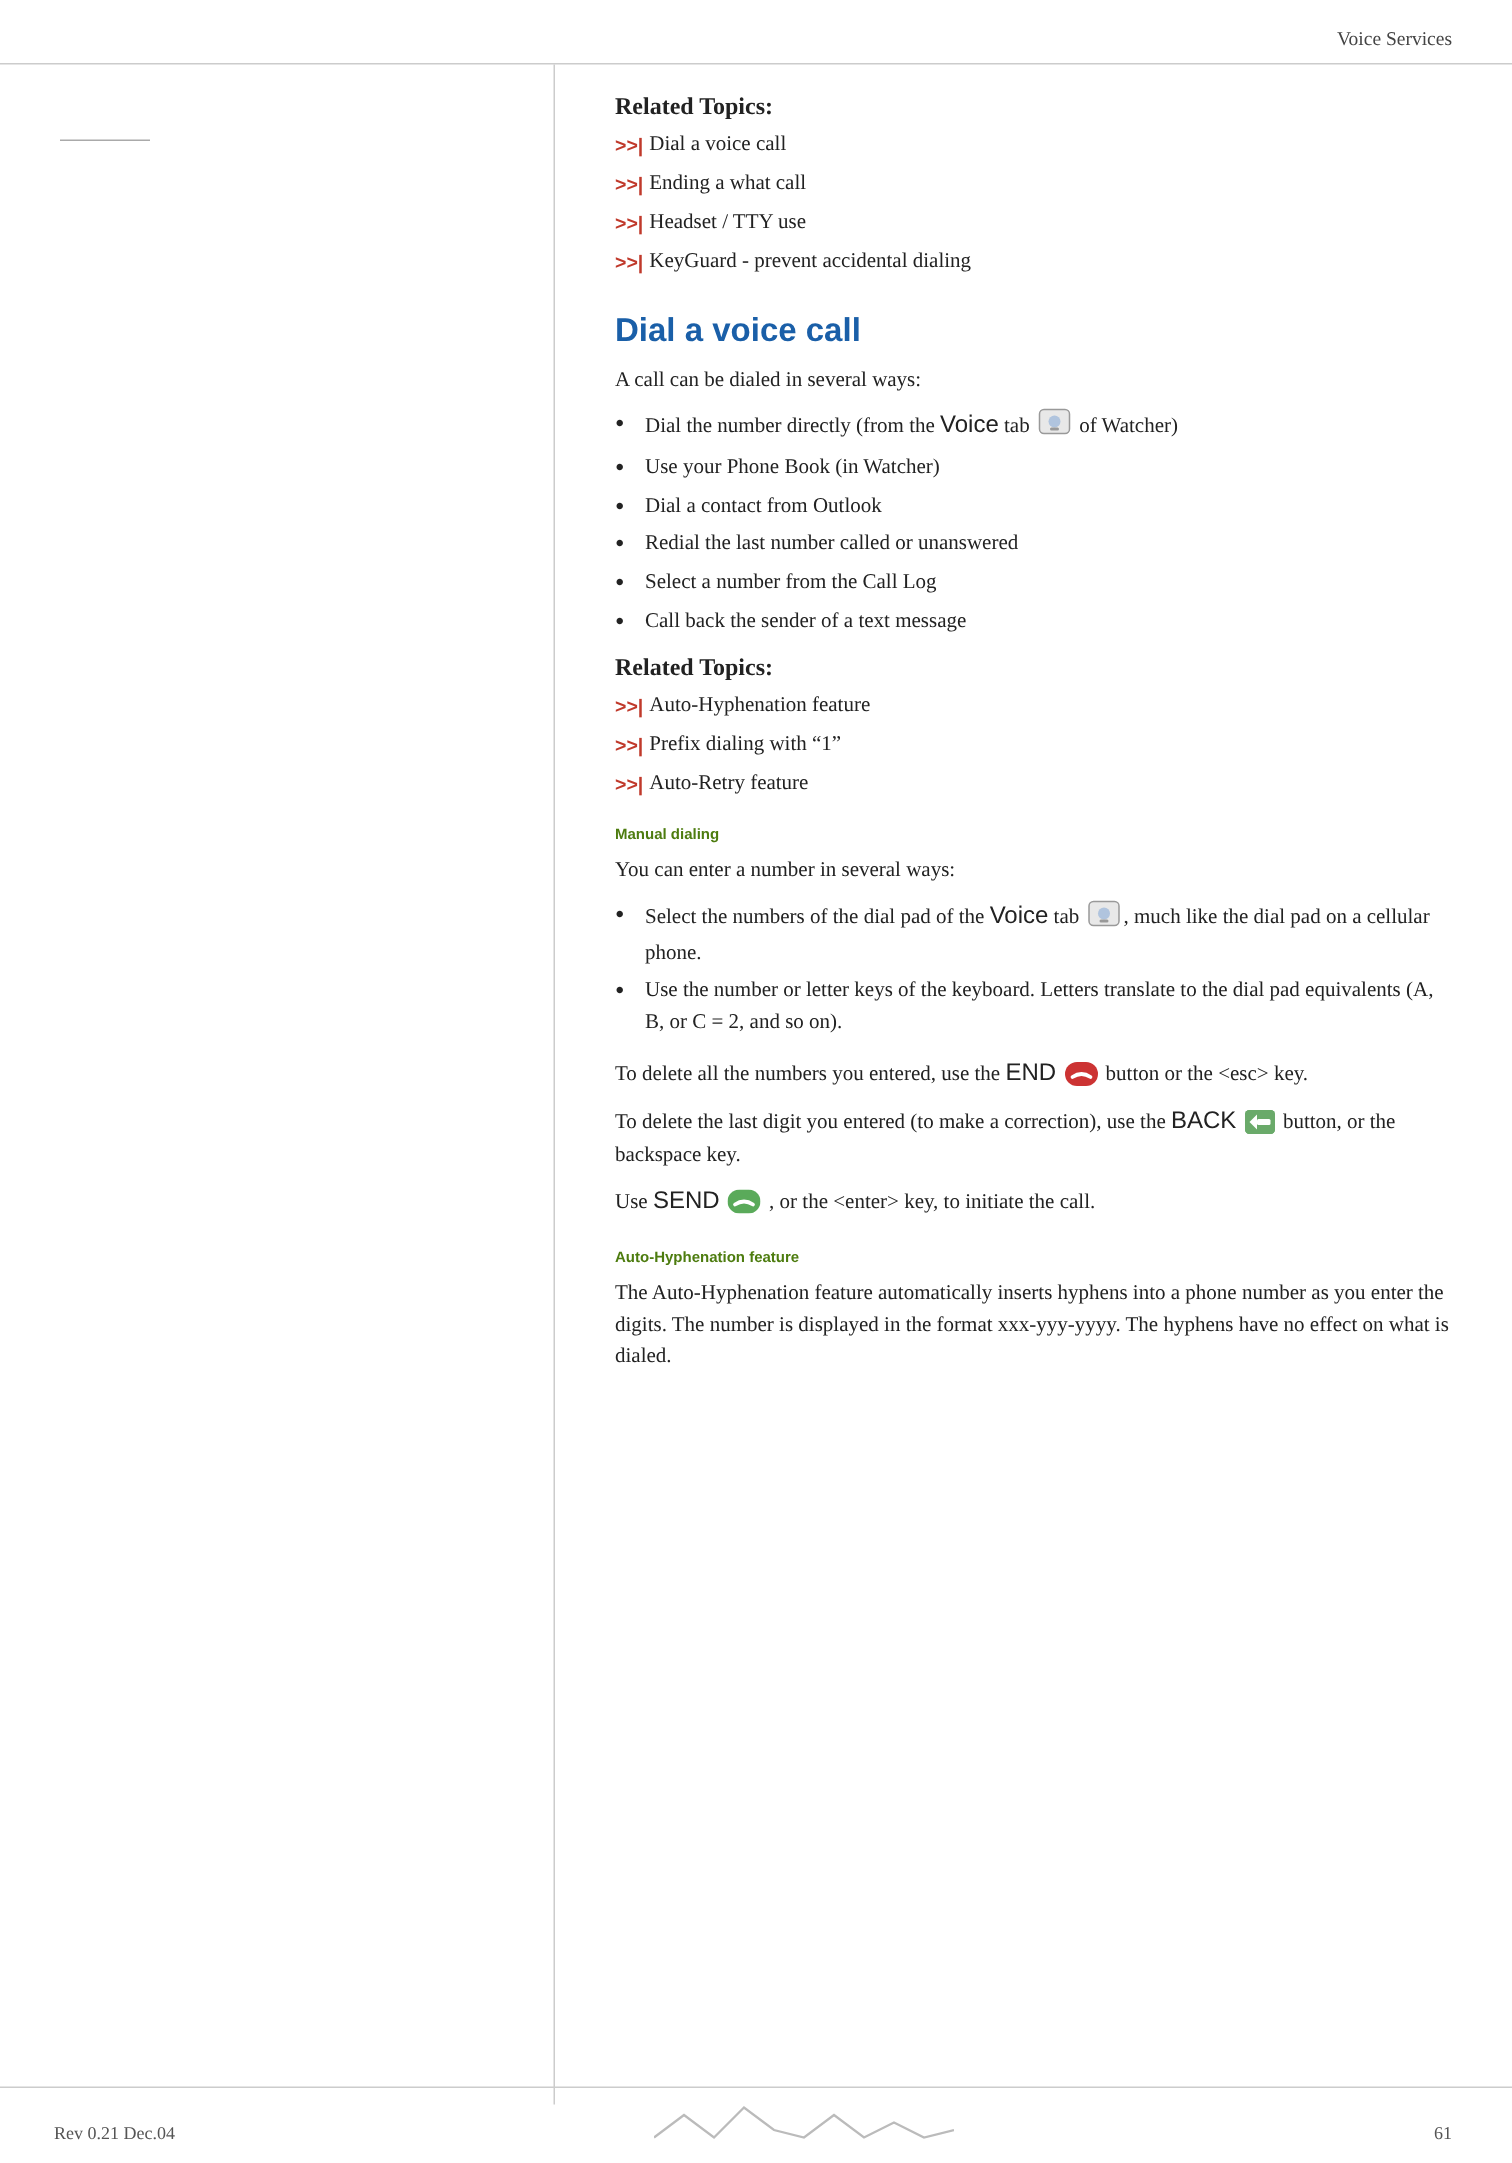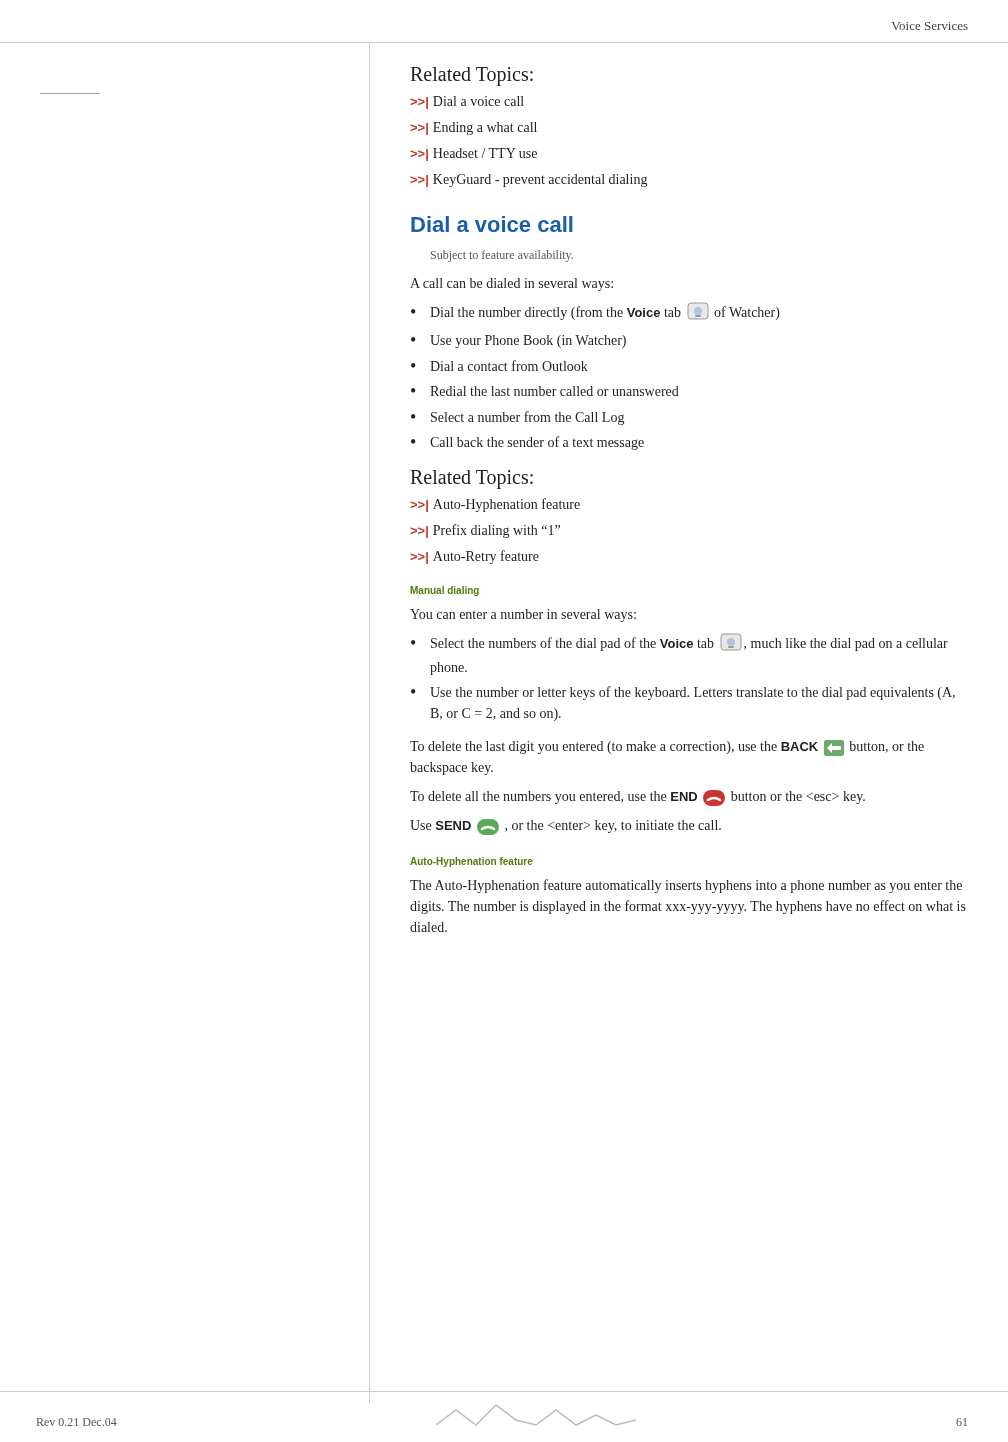--- a/index.html
+++ b/index.html
@@ -35,22 +35,22 @@
       height: 1px;
       background: #aaa;
       margin: 30px 40px 10px 40px;
     }
     .main-content {
       flex: 1;
       padding: 20px 40px 40px 40px;
       max-width: 638px;
     }
     .related-topics-label {
-      font-weight: normal;
-      font-size: 20px;
+      font-weight: bold;
+      font-size: 16px;
       margin-bottom: 8px;
     }
     .link-item {
       display: flex;
       align-items: flex-start;
       margin-bottom: 10px;
     }
     .link-arrow {
       color: #c0392b;
       font-weight: bold;
@@ -100,23 +100,23 @@
       line-height: 1.5;
     }
     .bullet-dot {
       min-width: 18px;
       font-size: 18px;
       line-height: 1.2;
       color: #222;
       margin-right: 2px;
     }
     .bold-keyword {
-      font-weight: bold;
+      font-weight: normal;
       font-family: Arial, Helvetica, sans-serif;
-      font-size: 13px;
+      font-size: 16px;
     }
     .icon-voice {
       display: inline-block;
       vertical-align: middle;
       margin: 0 2px;
     }
     .icon-back {
       display: inline-block;
       background: #6aaa6a;
       border-radius: 3px;
@@ -182,21 +182,20 @@
         <span class="link-text">Headset / TTY use</span>
       </div>
       <div class="link-item">
         <span class="link-arrow">&gt;&gt;|</span>
         <span class="link-text">KeyGuard - prevent accidental dialing</span>
       </div>
     </div>
 
     <div>
       <div class="section-title-blue">Dial a voice call</div>
-      <div class="note-text">Subject to feature availability.</div>
       <div class="body-text">A call can be dialed in several ways:</div>
       <ul class="bullet-list">
         <li>
           <span class="bullet-dot">•</span>
           <span>Dial the number directly (from the <span class="bold-keyword">Voice</span> tab
             <span class="icon-voice">
               <svg width="22" height="18" viewBox="0 0 22 18">
                 <rect x="1" y="1" width="20" height="16" rx="3" fill="#e8e8e8" stroke="#999" stroke-width="1"></rect>
                 <circle cx="11" cy="9" r="4" fill="#b0c4de"></circle>
                 <rect x="8" y="13" width="6" height="2" rx="1" fill="#999"></rect>
@@ -262,43 +261,43 @@
             much like the dial pad on a cellular phone.
           </span>
         </li>
         <li>
           <span class="bullet-dot">•</span>
           <span>Use the number or letter keys of the keyboard. Letters translate to the dial pad equivalents (A, B, or C = 2, and so on).</span>
         </li>
       </ul>
 
       <div class="body-text">
+        <span>To delete all the numbers you entered, use the </span><span class="bold-keyword">END</span>
+        <span>
+          <svg width="22" height="16" viewBox="0 0 22 16" style="display:inline-block;vertical-align:middle;margin:0 2px;">
+            <rect width="22" height="16" rx="8" fill="#cc3333"></rect>
+            <path d="M5,10 Q11,6 17,10" stroke="white" stroke-width="2.5" fill="none" stroke-linecap="round"></path>
+          </svg>
+        </span>
+        <span> button or the &lt;esc&gt; key.</span>
+      </div>
+
+      <div class="body-text">
         <span>To delete the last digit you entered (to make a correction), use the </span><span class="bold-keyword">BACK</span>
         <span class="icon-back">
           <svg width="20" height="16" viewBox="0 0 20 16">
             <rect width="20" height="16" rx="3" fill="#6aaa6a"></rect>
             <polygon points="8,3 3,8 8,13" fill="white"></polygon>
             <rect x="8" y="6" width="9" height="4" rx="1" fill="white"></rect>
           </svg>
         </span>
         <span> button, or the backspace key.</span>
       </div>
 
       <div class="body-text">
-        <span>To delete all the numbers you entered, use the </span><span class="bold-keyword">END</span>
-        <span>
-          <svg width="22" height="16" viewBox="0 0 22 16" style="display:inline-block;vertical-align:middle;margin:0 2px;">
-            <rect width="22" height="16" rx="8" fill="#cc3333"></rect>
-            <path d="M5,10 Q11,6 17,10" stroke="white" stroke-width="2.5" fill="none" stroke-linecap="round"></path>
-          </svg>
-        </span>
-        <span> button or the &lt;esc&gt; key.</span>
-      </div>
-
-      <div class="body-text">
         <span>Use </span><span class="bold-keyword">SEND</span>
         <span>
           <svg width="22" height="16" viewBox="0 0 22 16" style="display:inline-block;vertical-align:middle;margin:0 2px;">
             <rect width="22" height="16" rx="8" fill="#5aaa5a"></rect>
             <path d="M5,10 Q11,6 17,10" stroke="white" stroke-width="2.5" fill="none" stroke-linecap="round"></path>
           </svg>
         </span>
         <span>, or the &lt;enter&gt; key, to initiate the call.</span>
       </div>
     </div>

